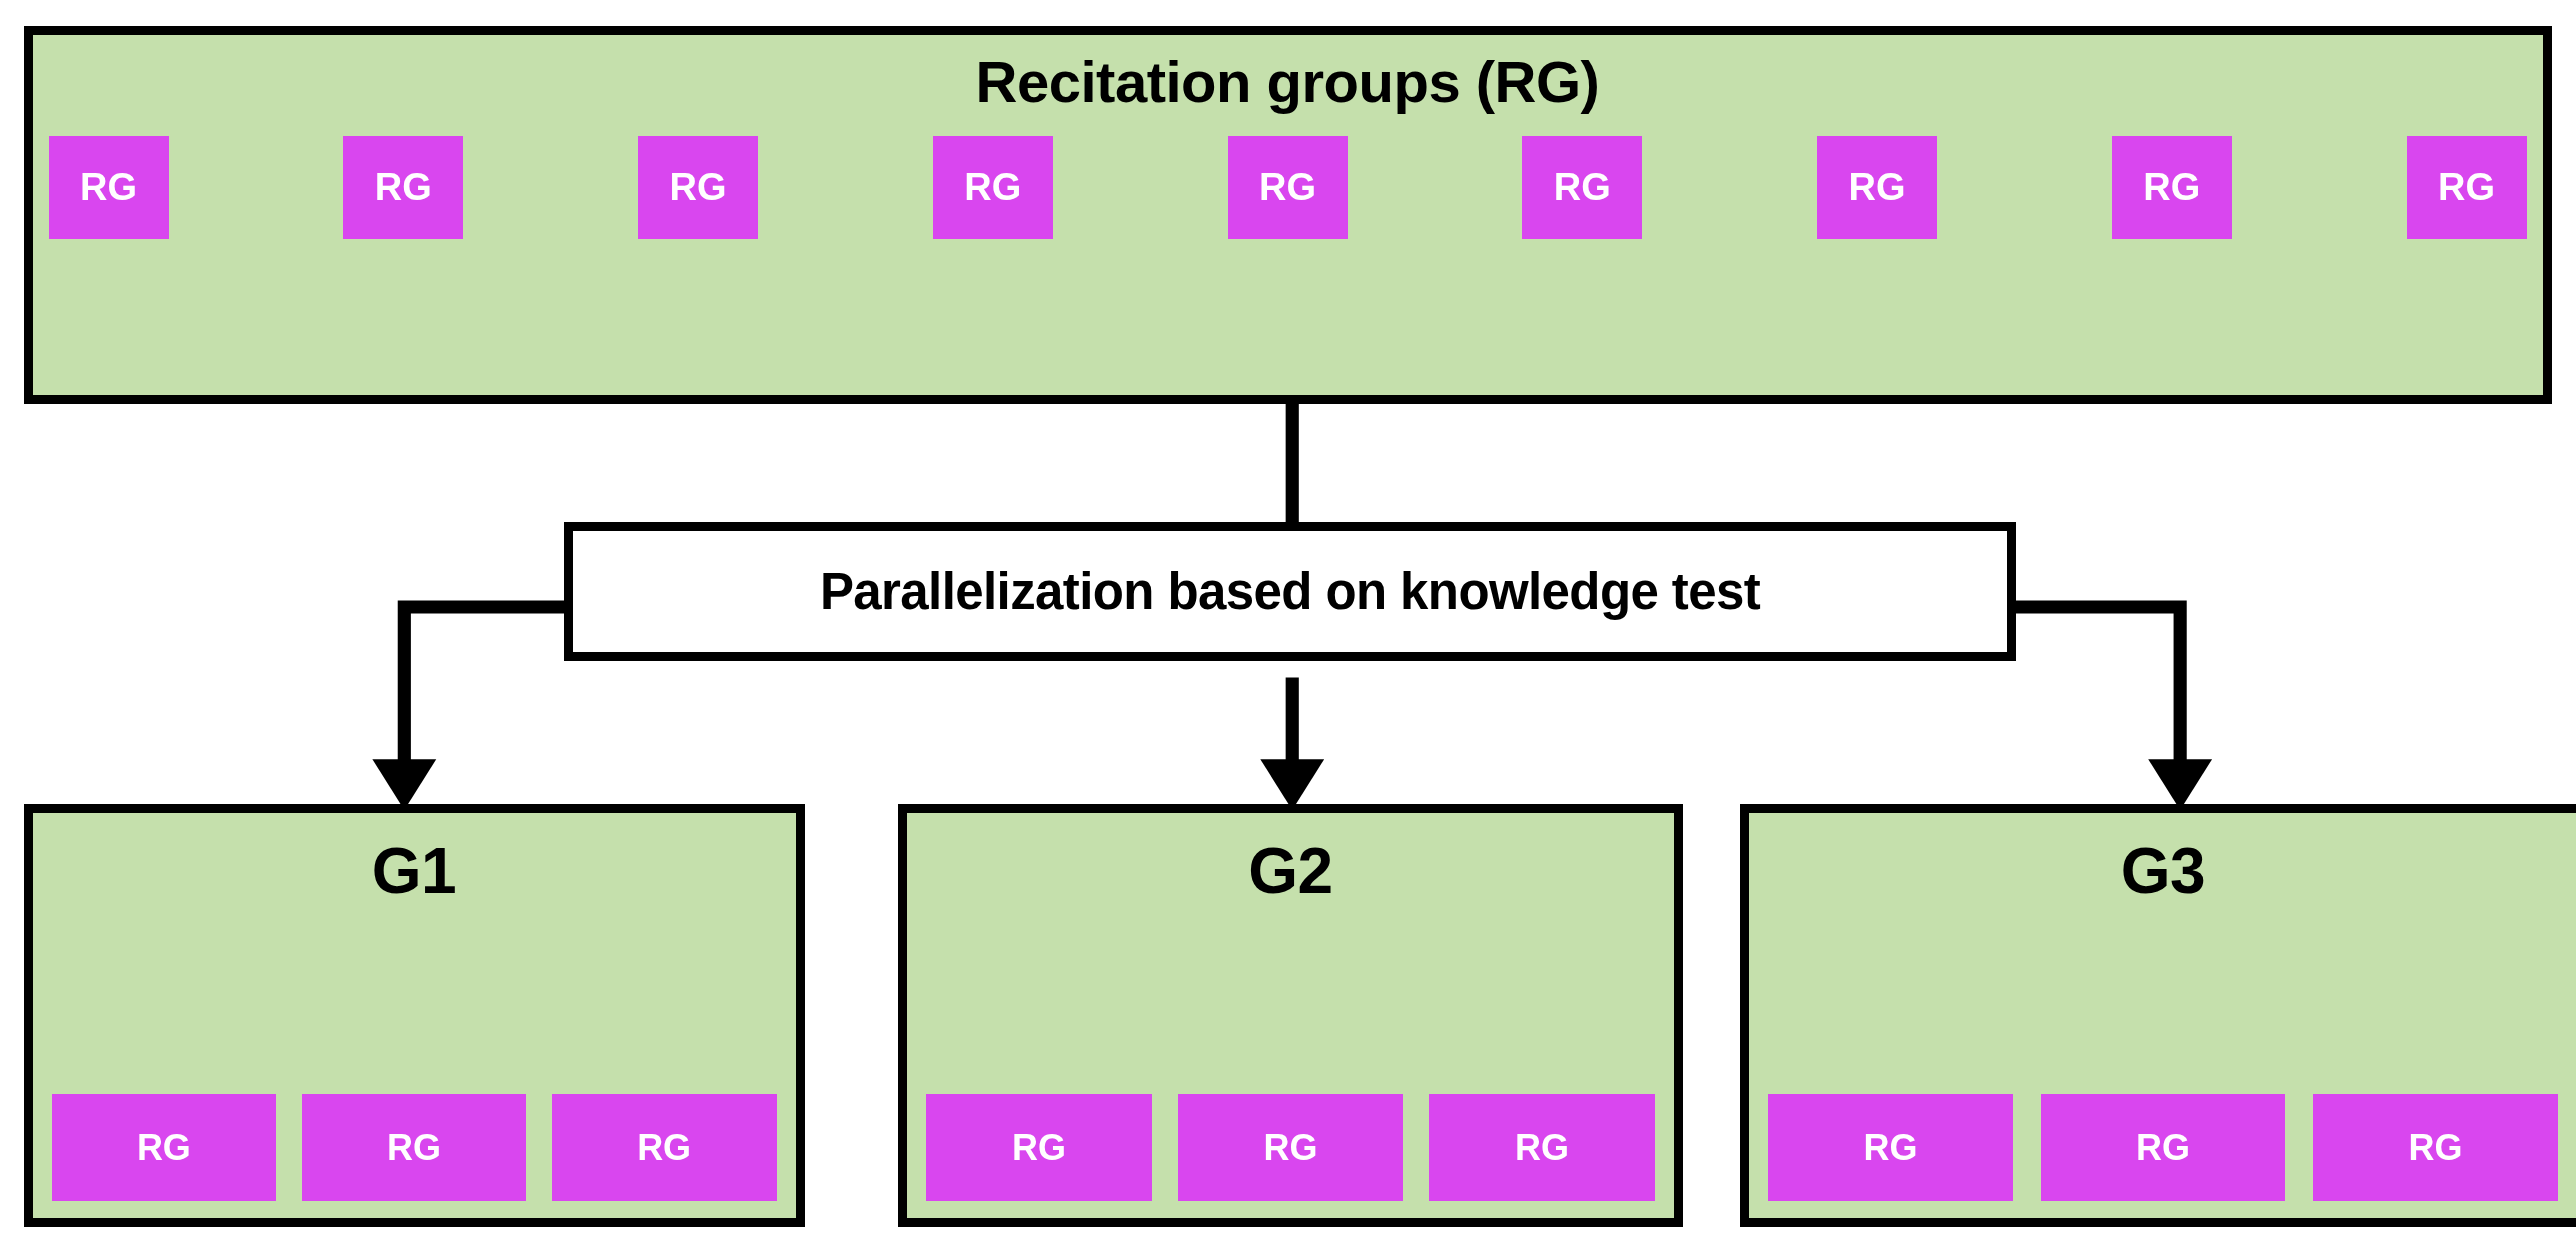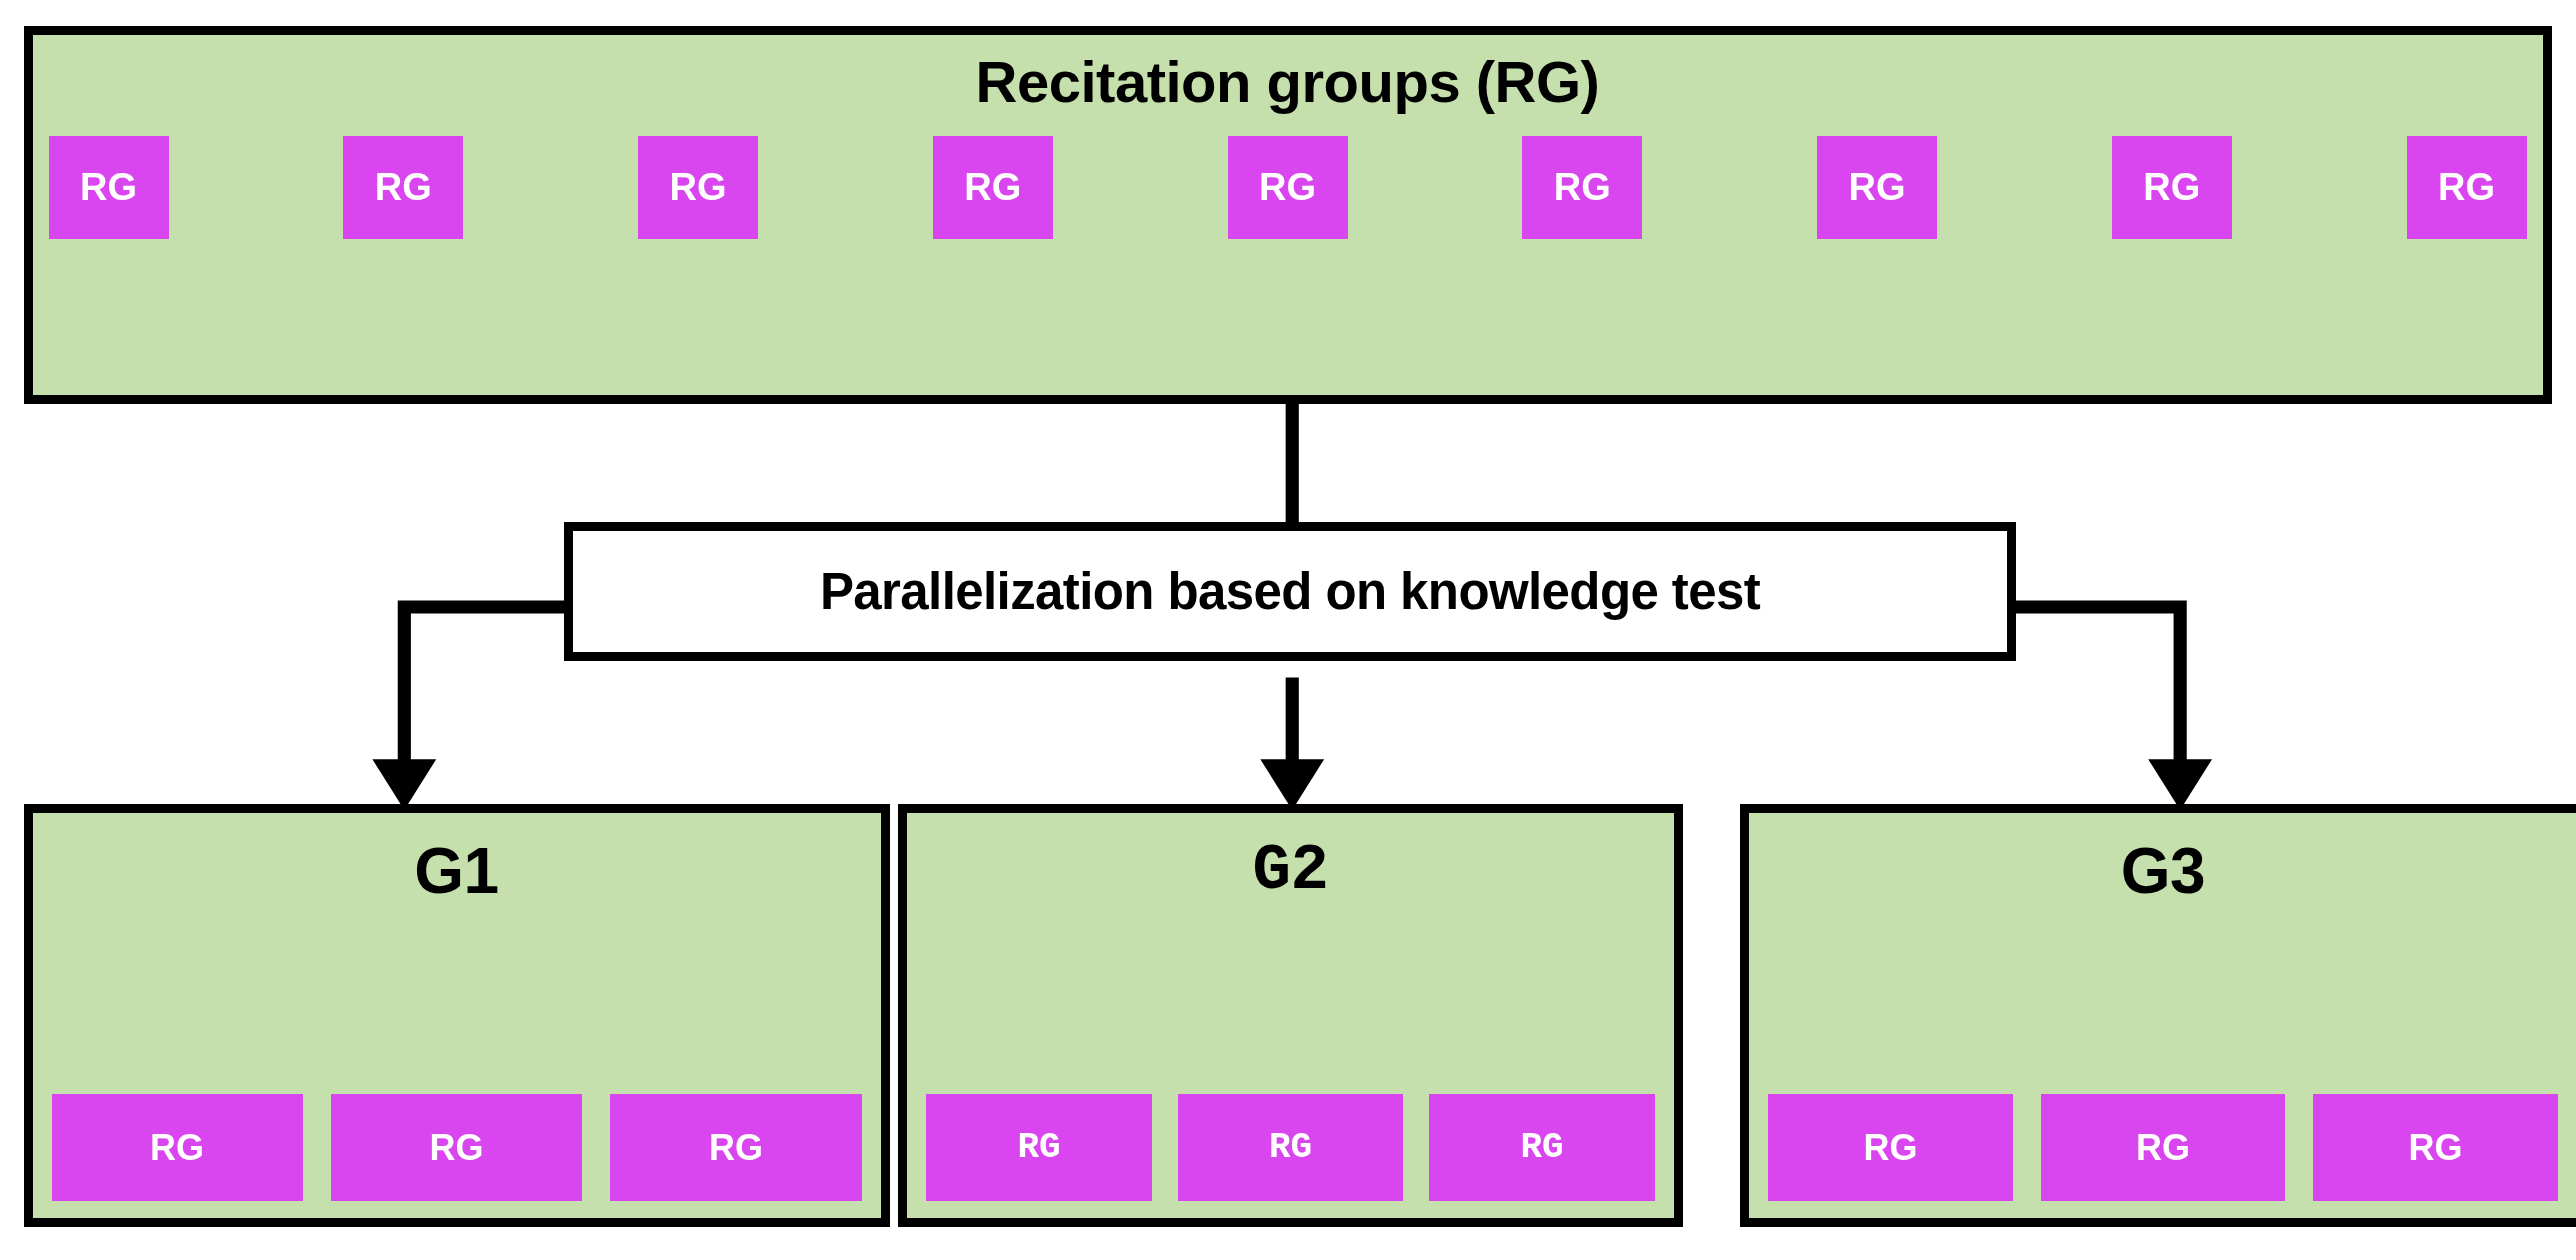--- a/index.html
+++ b/index.html
@@ -119,22 +119,22 @@
     z-index: 1;
     pointer-events: none;
   }
 
   
   .group-box {
     top: 804px;
     height: 423px;
   }
 
-  #group-box-0 { left: 23.5px;   width: 866px; }
-  #group-box-1 { left: 898px;  width: 785px; font-family: Liberation Mono, monospace; }
+  #group-box-0 { left: 23.5px;   width: 781px; }
+  #group-box-1 { left: 898px;  width: 785px; }
   #group-box-2 { left: 1740px; width: 846px; }
 
   .group-box .container-title {
     font-size: 64px;
     line-height: 75px;
     top: 20.7px;
   }
 
   .group-chip-row {
     left: 19px;

